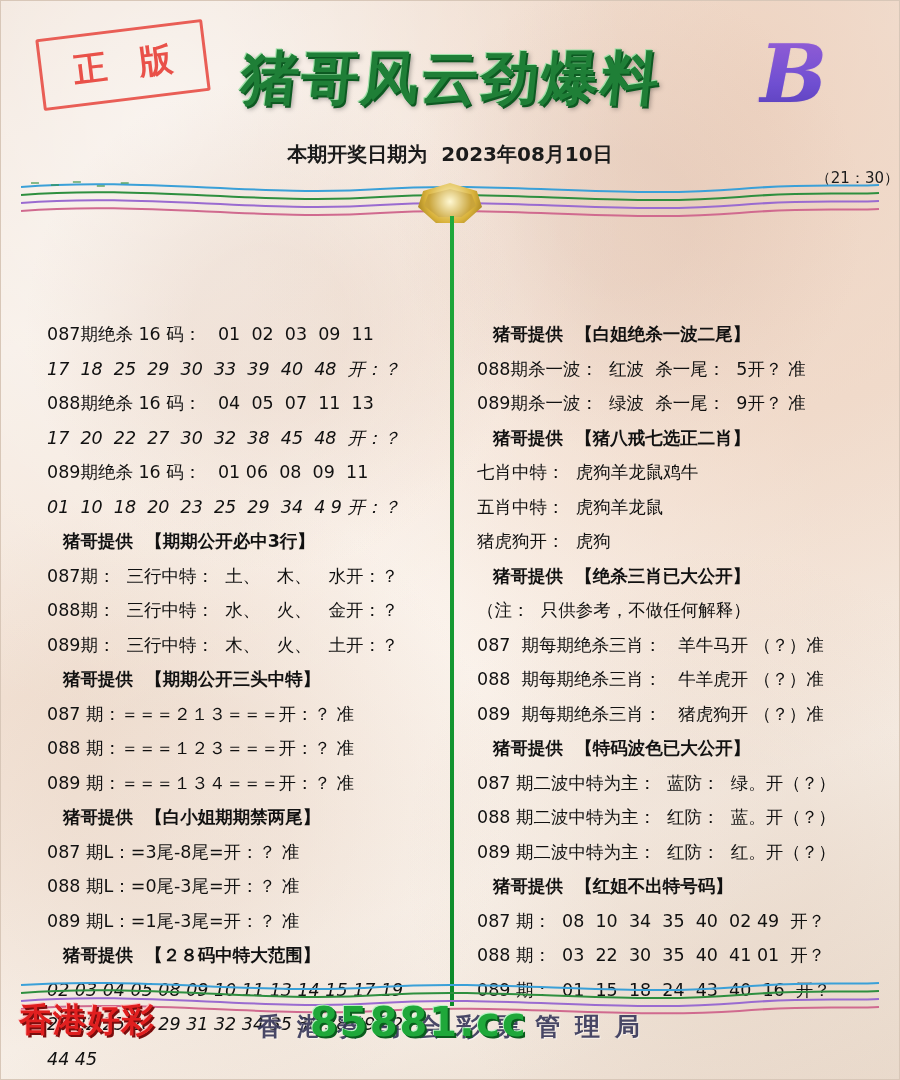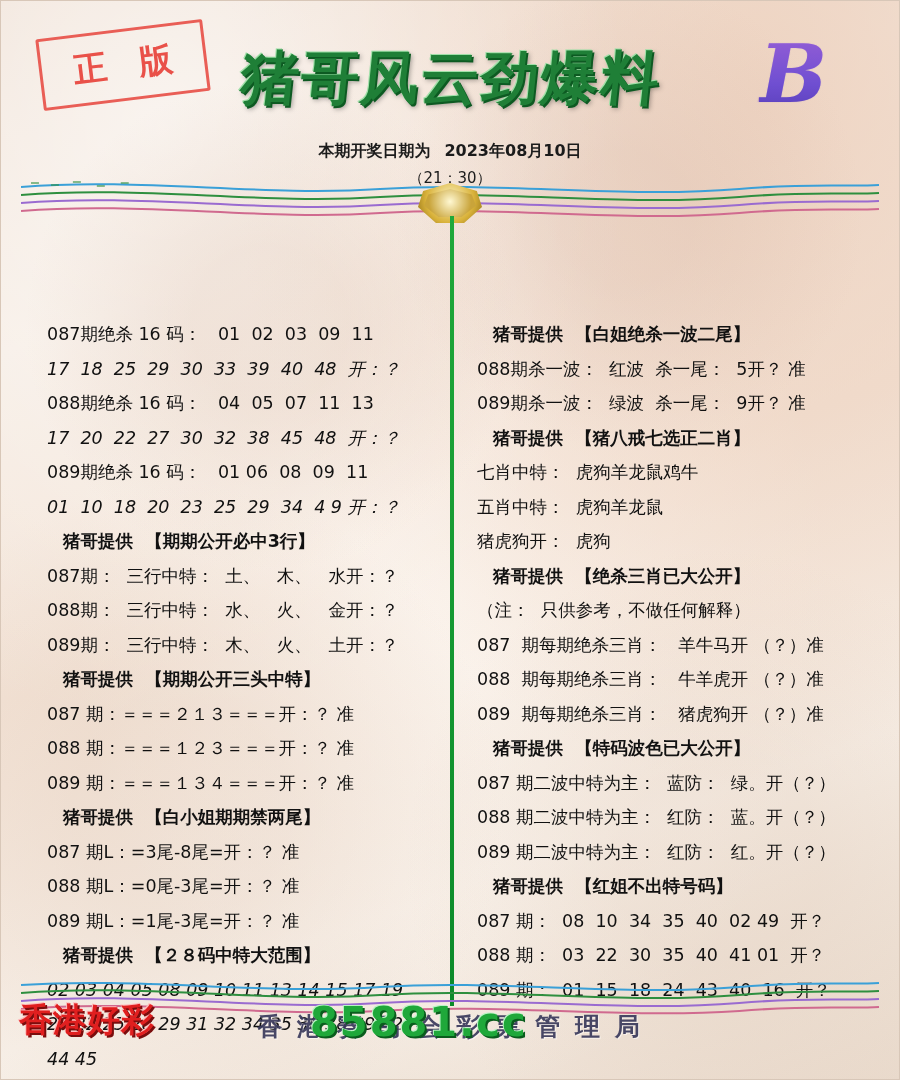--- a/index.html
+++ b/index.html
@@ -62,25 +62,25 @@
     position:absolute;right:72px;top:26px;
     font-family:"DejaVu Serif","Liberation Serif",serif;
     font-size:80px;font-style:italic;font-weight:bold;
     background:linear-gradient(180deg,#b06be0,#6b4fd8 60%,#3b2fa8);
     -webkit-background-clip:text;background-clip:text;color:transparent;
     text-shadow:0 0 1px rgba(120,80,200,.4);
   }
   .drawdate{
     position:absolute;left:0;right:0;top:140px;text-align:center;
     font-family:"DejaVu Sans",sans-serif;
-    font-size:16px;color:#1b1b1b;font-weight:bold;
+    font-size:20px;color:#1b1b1b;font-weight:bold;
   }
   .drawdate .dt{font-weight:bold;margin-left:14px;}
   .drawtime{
-    position:absolute;left:0;right:0;top:168px;text-align:center;
+    position:absolute;left:0;right:0;top:168px;text-align:right;
     font-family:"DejaVu Sans",sans-serif;
     font-size:15px;color:#1b1b1b;
   }
 
   
   .band{position:absolute;left:20px;right:20px;top:176px;height:46px;}
   .band svg{display:block;width:100%;height:46px;}
   .medal{
     position:absolute;left:50%;top:182px;transform:translateX(-50%);
     width:64px;height:40px;

